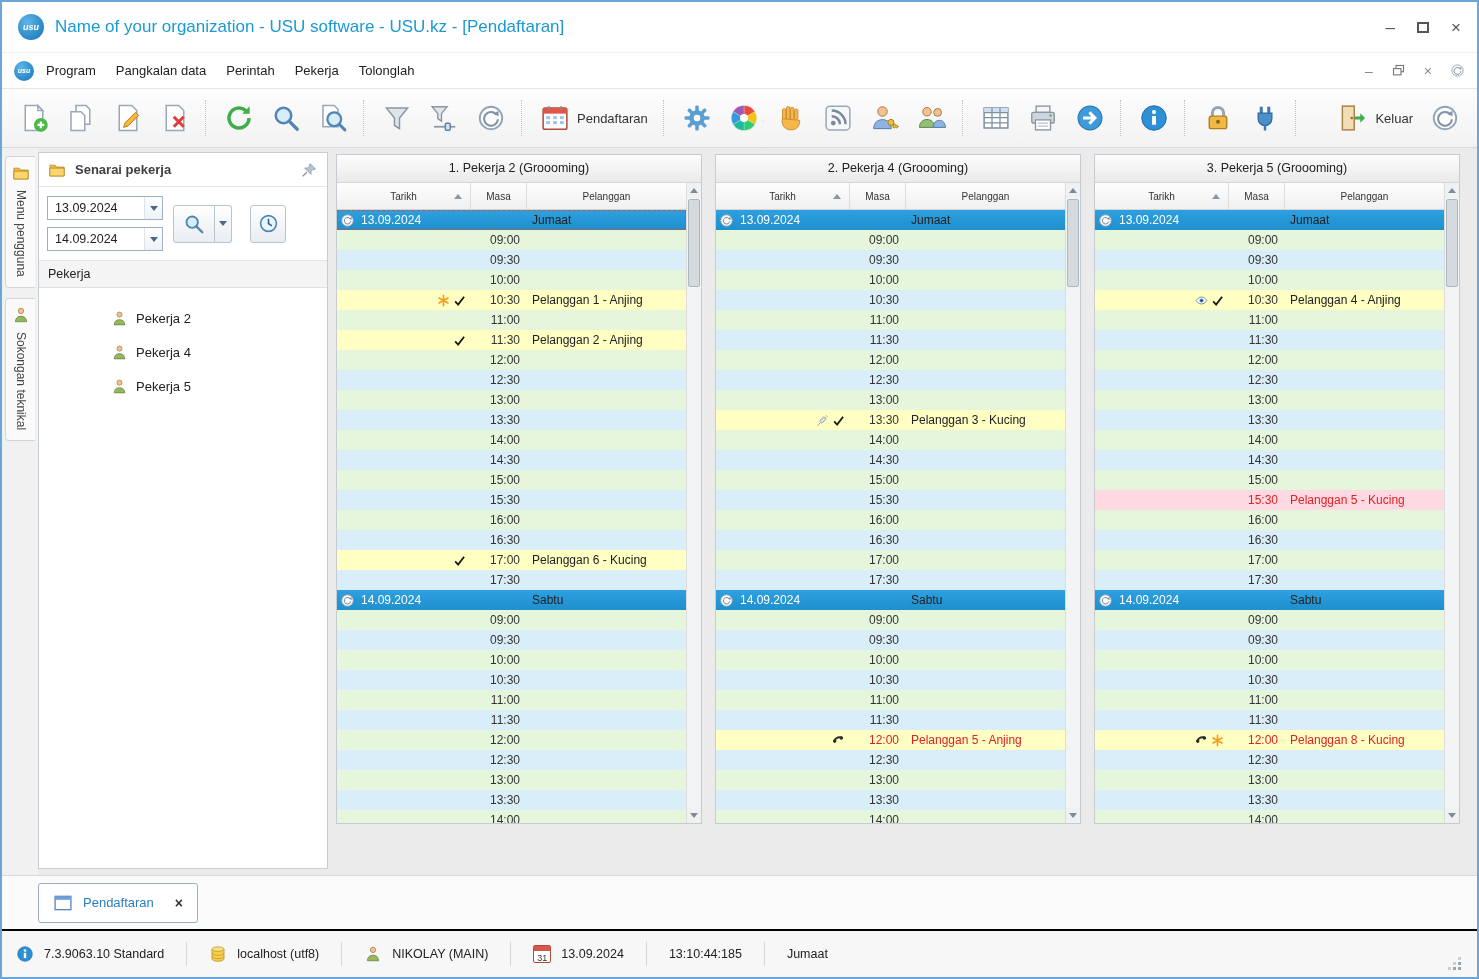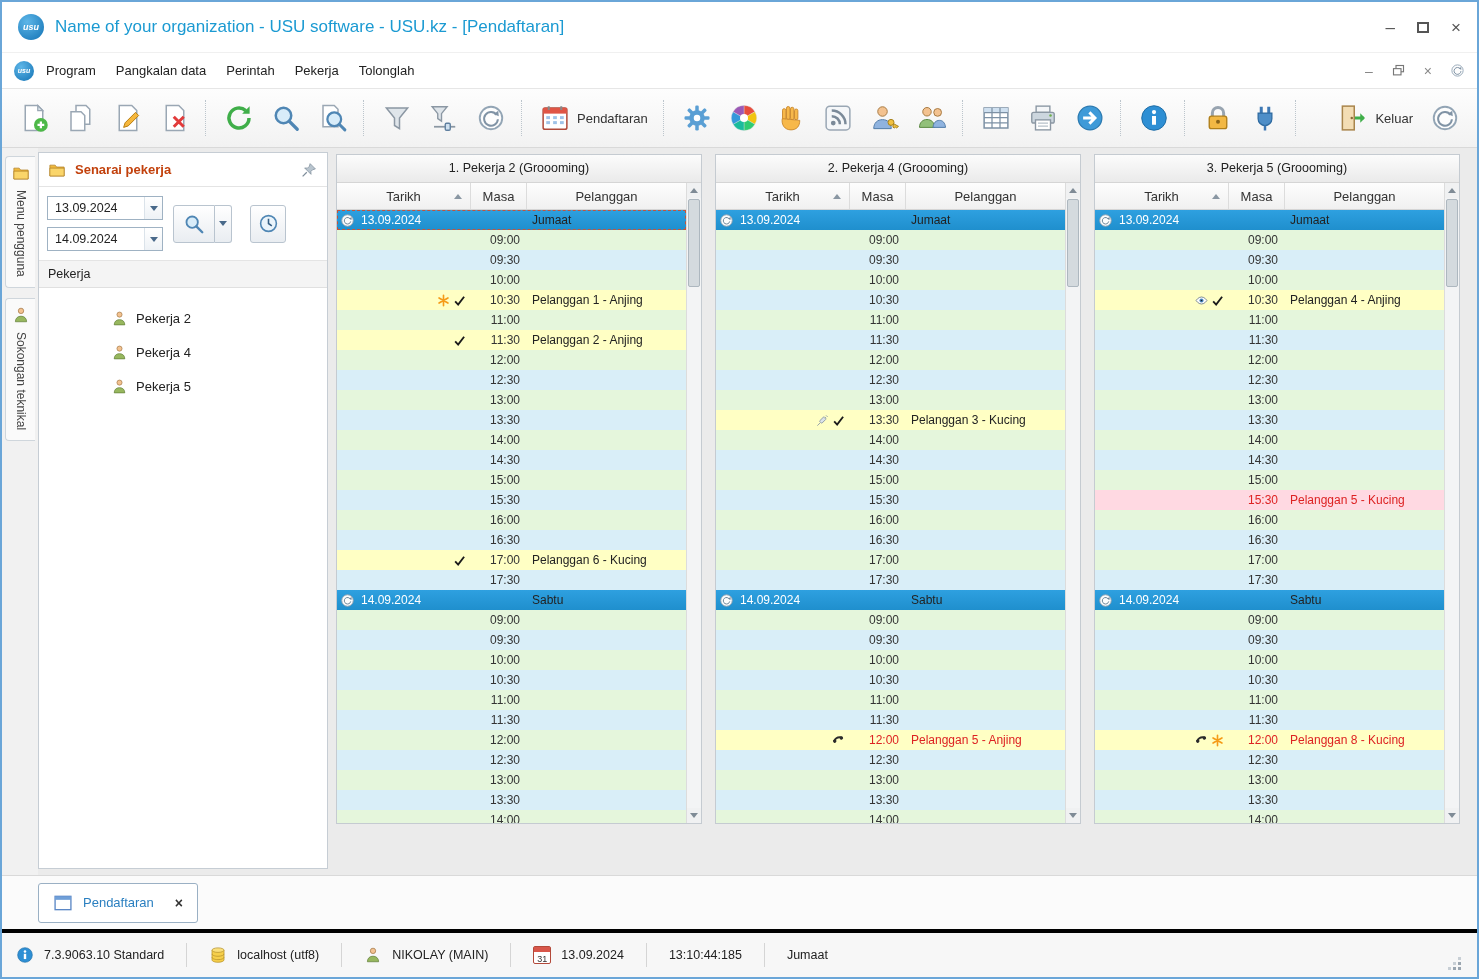--- a/index.html
+++ b/index.html
@@ -39,21 +39,21 @@
 
 .main { flex: 1 1 auto; display: flex; min-height: 0; background: #ebebeb; }
 .side-tabs { width: 36px; flex: 0 0 36px; background: #f1f1f1; padding-top: 8px; display: flex; flex-direction: column; gap: 10px; align-items: center; }
 .side-tab { width: 30px; display: flex; flex-direction: column; align-items: center; padding: 7px 2px 10px; gap: 8px; background: #fafafa; border: 1px solid #cfd6dc; border-right: none; border-radius: 4px 0 0 4px; }
 .side-tab .ic { width: 18px; height: 18px; }
 .side-tab-label { writing-mode: vertical-rl; font-size: 12px; color: #444; }
 
 .left-panel { width: 290px; flex: 0 0 290px; background: #fff; border: 1px solid #c6cdd4; margin: 4px 0 6px 0; display: flex; flex-direction: column; }
 .lp-header { height: 34px; flex: 0 0 34px; display: flex; align-items: center; gap: 9px; padding: 0 9px; border-bottom: 1px solid #e4e4e4; }
 .lp-header .ic { width: 18px; height: 18px; }
-.lp-title { color: #c2410c; font-weight: bold; flex: 1; font-size: 13px; }
+.lp-title { color: #404040; font-weight: bold; flex: 1; font-size: 13px; }
 .lp-dates { display: flex; padding: 9px 8px; gap: 10px; align-items: center; border-bottom: 1px solid #e4e4e4; }
 .dates-col { display: flex; flex-direction: column; gap: 7px; }
 .combo { width: 116px; height: 24px; border: 1px solid #9fb2c3; display: flex; align-items: center; padding-left: 7px; font-size: 12.5px; background: #fff; }
 .combo-value { flex: 1; }
 .combo-btn { width: 18px; height: 100%; display: flex; align-items: center; justify-content: center; border-left: 1px solid #dbe3ea; background: linear-gradient(#fff, #eef2f6); }
 .tri-down { width: 0; height: 0; border-left: 4px solid transparent; border-right: 4px solid transparent; border-top: 5px solid #49698a; }
 .btn-group { display: flex; }
 .lp-btn { height: 38px; border: 1px solid #b9c4cf; background: linear-gradient(#ffffff, #e9edf1); display: flex; align-items: center; justify-content: center; }
 .search-main { width: 42px; border-radius: 3px 0 0 3px; }
 .search-main .ic { width: 22px; height: 22px; }
@@ -66,21 +66,21 @@
 .tree-row .ic { width: 17px; height: 17px; }
 .tree-row.worker { padding-left: 66px; margin-top: 2px; }
 .tree-label { font-size: 13px; }
 
 
 .content { flex: 1 1 auto; padding: 6px 0 0 8px; overflow: hidden; }
 .panels { display: flex; gap: 13px; }
 .panel { width: 366px; flex: 0 0 366px; height: 670px; background: #fff; border: 1px solid #c5cbd1; position: relative; }
 .panel-title { height: 28px; line-height: 27px; text-align: center; background: linear-gradient(#fcfcfc, #eaeaea); border-bottom: 1px solid #d5d5d5; font-size: 12.5px; }
 .panel-cols { display: grid; grid-template-columns: 134px 56px 1fr; height: 27px; background: linear-gradient(#fdfdfd, #f0f0f0); border-bottom: 1px solid #d5d5d5; margin-right: 15px; }
-.pc { display: flex; align-items: center; justify-content: center; font-size: 13px; border-right: 1px solid #dcdcdc; position: relative; color: #333; }
+.pc { display: flex; align-items: center; justify-content: center; font-size: 10px; border-right: 1px solid #dcdcdc; position: relative; color: #333; }
 .pc-client { border-right: none; }
 .sort-asc { position: absolute; right: 8px; width: 0; height: 0; border-left: 4px solid transparent; border-right: 4px solid transparent; border-bottom: 5px solid #8a97a3; }
 .panel-body { position: absolute; top: 55px; bottom: 0; left: 0; right: 15px; overflow: hidden; }
 .row { display: grid; grid-template-columns: 134px 56px 1fr; height: 20px; }
 .time-row.alt-green { background: var(--row-green, #e5f6dc); }
 .time-row.alt-blue { background: var(--row-blue, #d9eef8); }
 .time-row.hl-yellow { background: var(--hl-yellow, #ffffc4); }
 .time-row.hl-pink { background: var(--hl-pink, #ffd9e2); }
 .date-row { background: linear-gradient(#2ea0e0, var(--date-blue, #1a83c3)); color: #fff; }
 .date-row.focused { outline: 1px dashed #c4543a; outline-offset: -1px; }
@@ -103,21 +103,21 @@
 .sb-thumb { height: 88px; margin: 1px; background: #d4dade; border: 1px solid #adb7bf; border-radius: 2px; }
 
 
 .tabbar { height: 54px; flex: 0 0 54px; background: #fbfbfb; border-top: 1px solid #d9d9d9; display: flex; align-items: center; padding-left: 36px; }
 .tab { display: flex; align-items: center; gap: 10px; background: #fff; border: 1px solid #9ab0c4; border-radius: 3px; padding: 9px 14px; min-width: 160px; }
 .tab .ic { width: 20px; height: 20px; }
 .tab-label { color: #2a7fc0; font-size: 13px; flex: 1; }
 .tab-close { color: #333; font-size: 14px; font-weight: bold; line-height: 1; }
 
 
-.statusbar { height: 48px; flex: 0 0 48px; background: #f7f7f7; border-top: 4px solid #000000; display: flex; align-items: center; padding: 0 14px; gap: 10px; font-size: 12.5px; color: #222; }
+.statusbar { height: 48px; flex: 0 0 48px; background: #f7f7f7; border-top: 2px solid #000000; display: flex; align-items: center; padding: 0 14px; gap: 10px; font-size: 12.5px; color: #222; }
 .sb-ic { width: 18px; height: 18px; }
 .sb-sep { width: 1px; height: 24px; background: #d5d5d5; margin: 0 12px; }
 .cal-ic { width: 18px; height: 18px; position: relative; border: 1px solid #b3493a; background: #fff; border-radius: 2px; flex: 0 0 auto; }
 .cal-ic::before { content: ""; position: absolute; top: 0; left: 0; right: 0; height: 5px; background: #d8564a; }
 .cal-num { position: absolute; bottom: -1px; left: 0; right: 0; text-align: center; font-size: 9px; color: #333; }
 .resize-grip { width: 16px; height: 16px; position: relative; margin-left: auto; align-self: flex-end; margin-bottom: 5px; }
 .resize-grip::before { content: ""; position: absolute; right: 2px; bottom: 2px; width: 3px; height: 3px; background: #9aa5af;
   box-shadow: -5px 0 #9aa5af, 0 -5px #9aa5af, -10px 0 #c8cfd5, -5px -5px #c8cfd5, 0 -10px #c8cfd5; }
 </style>
 </head>

